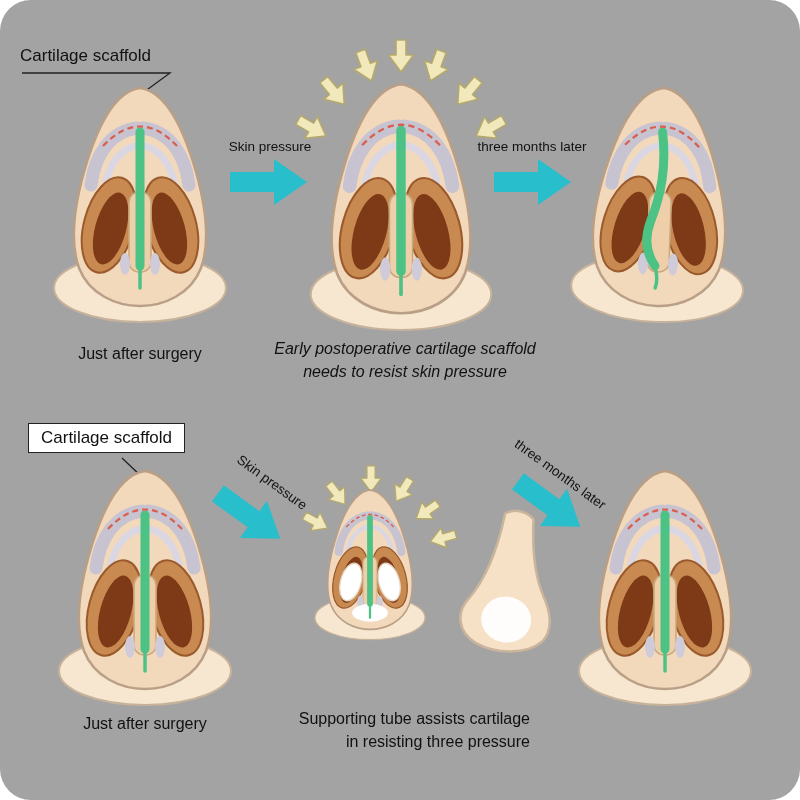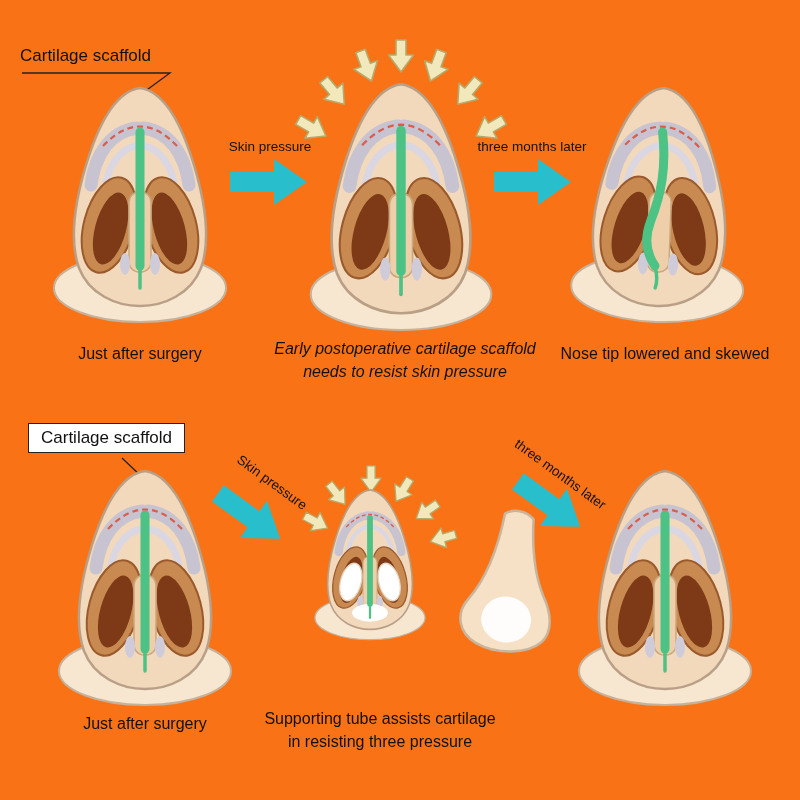--- a/index.html
+++ b/index.html
@@ -1,17 +1,17 @@
 <!DOCTYPE html>
 <html><head>
 <meta charset="utf-8">
 <style>
   html,body{margin:0;padding:0;background:#ffffff;}
-  .canvas{position:relative;width:800px;height:800px;background:#f97316;overflow:hidden;
-          font-family:"Liberation Sans",sans-serif;color:#111;}
+  .canvas{position:relative;width:800px;height:800px;background:#a3a3a3;overflow:hidden;
+          font-family:"Liberation Sans",sans-serif;color:#111;border-radius:31px;}
   .gfx{position:absolute;left:0;top:0;}
   .lbl{position:absolute;color:#111;}
   .caption{font-size:16px;text-align:center;line-height:23px;}
   .small{font-size:13.5px;text-align:center;}
   .boxed{border:1.5px solid #222;padding:4px 12px;font-size:17px;background:#fff;}
   .rot{transform-origin:0 0;transform:rotate(36deg);}
 </style>
 </head>
 <body>
 
@@ -183,29 +183,28 @@
 
   <div class="lbl small" style="left:462px;top:139px;width:140px;">three months later</div>
 
   <div class="lbl caption" style="left:35px;top:342px;width:210px;">Just after surgery</div>
 
   <div class="lbl caption" style="left:250px;top:337px;width:310px;font-style:italic;">
     <div>Early postoperative cartilage scaffold</div>
     <div>needs to resist skin pressure</div>
   </div>
 
-  <div class="lbl caption" style="left:540px;top:342px;width:250px;">Nose tip lowered and skewed</div>
 
   <div class="lbl boxed" style="left:28px;top:423px;">Cartilage scaffold</div>
 
   <div class="lbl small rot" style="left:236px;top:447px;width:100px;">Skin pressure</div>
 
   <div class="lbl small rot" style="left:512px;top:430px;width:130px;">three months later</div>
 
   <div class="lbl caption" style="left:40px;top:712px;width:210px;">Just after surgery</div>
 
-  <div class="lbl caption" style="left:230px;top:707px;width:300px;">
+  <div class="lbl caption" style="left:230px;top:707px;width:300px;text-align:right;">
     <div>Supporting tube assists cartilage</div>
     <div>in resisting three pressure</div>
   </div>
 
 
 </div>
 
 </body></html>

